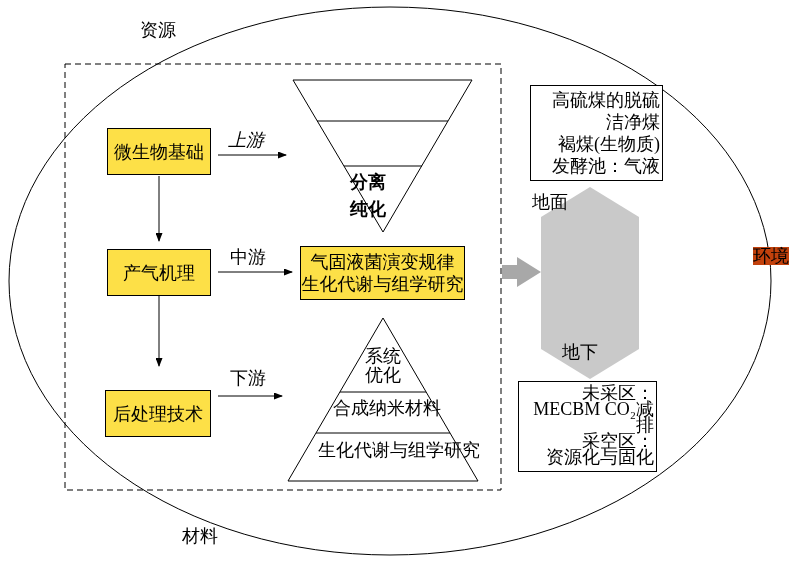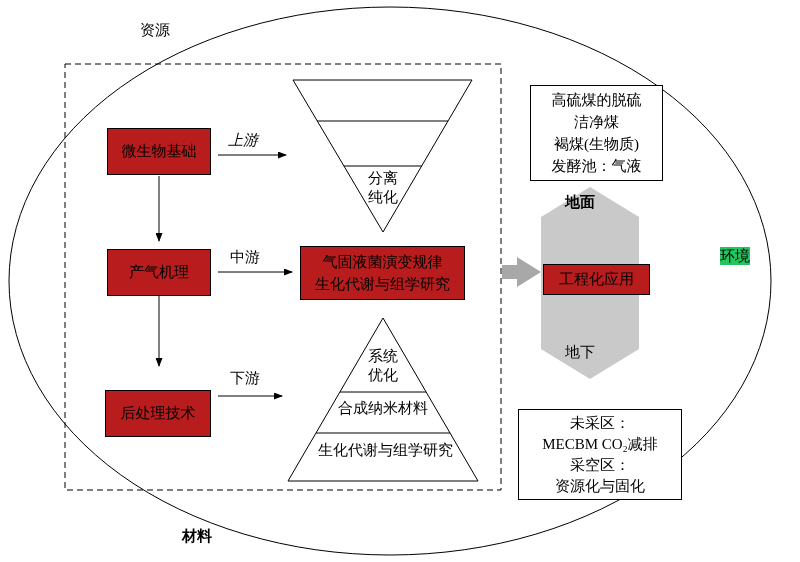--- a/index.html
+++ b/index.html
@@ -7,50 +7,50 @@
   body {
     font-family:"Liberation Serif","DejaVu Serif",serif;
     color:#000;
   }
   .canvas {
     position:relative;
     width:800px;
     height:562px;
     background:#fff;
     overflow:hidden;
-    font-size:15px;
+    font-size:18px;
   }
   svg.layer {
     position:absolute;
     left:0; top:0;
   }
   .label {
     position:absolute;
     line-height:18px;
     white-space:nowrap;
   }
   .center { text-align:center; }
   .pre { white-space:pre-line; }
   .box {
     position:absolute;
     border:1px solid #000;
-    background:#b91c1c;
+    background:#fde047;
     display:flex;
     align-items:center;
     justify-content:center;
     text-align:center;
   }
   .textbox {
     position:absolute;
     border:1px solid #000;
     background:#fff;
-    padding:3px 10px;
+    padding:3px 2px;
     white-space:pre-line;
     line-height:22px;
-    text-align:center;
+    text-align:right;
   }
 </style>
 </head>
 <body>
 
 <div class="canvas">
 
   <svg class="layer" width="800" height="562" viewBox="0 0 800 562">
     <defs>
       <marker id="ah" markerWidth="9" markerHeight="7" refX="8" refY="3.5" orient="auto">
@@ -76,48 +76,47 @@
     <polygon points="383,318 478,481 288,481" fill="#fff" stroke="#000" stroke-width="1"></polygon>
     <line x1="340" y1="392" x2="426" y2="392" stroke="#000" stroke-width="1"></line>
     <line x1="316" y1="433" x2="450" y2="433" stroke="#000" stroke-width="1"></line>
 
     <polygon points="502,265 517,265 517,257 541,272 517,287 517,279 502,279" fill="#a8a8a8"></polygon>
 
     <polygon points="590,187 639,217 639,349 590,379 541,349 541,217" fill="#c9c9c9"></polygon>
   </svg>
 
   <div class="label" style="left:140px; top:21px;">资源</div>
-  <div class="label" style="left:720px; top:247px; background:#22c55e;">环境</div>
-  <div class="label" style="left:182px; top:527px;font-weight:bold;">材料</div>
+  <div class="label" style="left:753px; top:247px; background:#c2410c;">环境</div>
+  <div class="label" style="left:182px; top:527px;">材料</div>
 
   <div class="box" style="left:107px; top:128px; width:104px; height:47px;">微生物基础</div>
   <div class="box" style="left:107px; top:249px; width:104px; height:47px;">产气机理</div>
   <div class="box" style="left:105px; top:374px; width:106px; height:47px;margin-top:16px;">后处理技术</div>
 
   <div class="label" style="left:228px; top:131px;font-style:italic;">上游</div>
   <div class="label" style="left:230px; top:248px;">中游</div>
   <div class="label" style="left:230px; top:361px;margin-top:8px;">下游</div>
 
-  <div class="label center pre" style="left:353px; top:169px; width:60px; line-height:19px;">分离
+  <div class="label center pre" style="left:338px; top:169px; width:60px; line-height:27px;font-weight:bold;">分离
 纯化</div>
 
   <div class="box pre" style="left:300px; top:246px; width:165px; height:54px; line-height:22px;">气固液菌演变规律
 生化代谢与组学研究</div>
 
   <div class="label center" style="left:333px; top:399px; width:100px;">合成纳米材料</div>
   <div class="label center pre" style="left:353px; top:347px; width:60px; line-height:19px;">系统
 优化</div>
   <div class="label center" style="left:318px; top:441px; width:130px;">生化代谢与组学研究</div>
 
-  <div class="label center" style="left:550px; top:193px; width:60px;font-weight:bold;">地面</div>
+  <div class="label center" style="left:520px; top:193px; width:60px;">地面</div>
   <div class="label center" style="left:550px; top:343px; width:60px;">地下</div>
-  <div class="box" style="left:543px; top:264px; width:107px; height:31px;">工程化应用</div>
 
   <div class="textbox" style="left:530px; top:85px; width:133px; height:96px;">高硫煤的脱硫
 洁净煤
 褐煤(生物质)
 发酵池：气液</div>
-  <div class="textbox" style="left:518px; top:381px; width:164px; height:91px; line-height:21px;margin-top:28px;">未采区：
+  <div class="textbox" style="left:518px; top:381px; width:139px; height:91px; line-height:16px;">未采区：
 MECBM CO₂减排
 采空区：
 资源化与固化</div>
 
 </div>
 
 </body></html>

